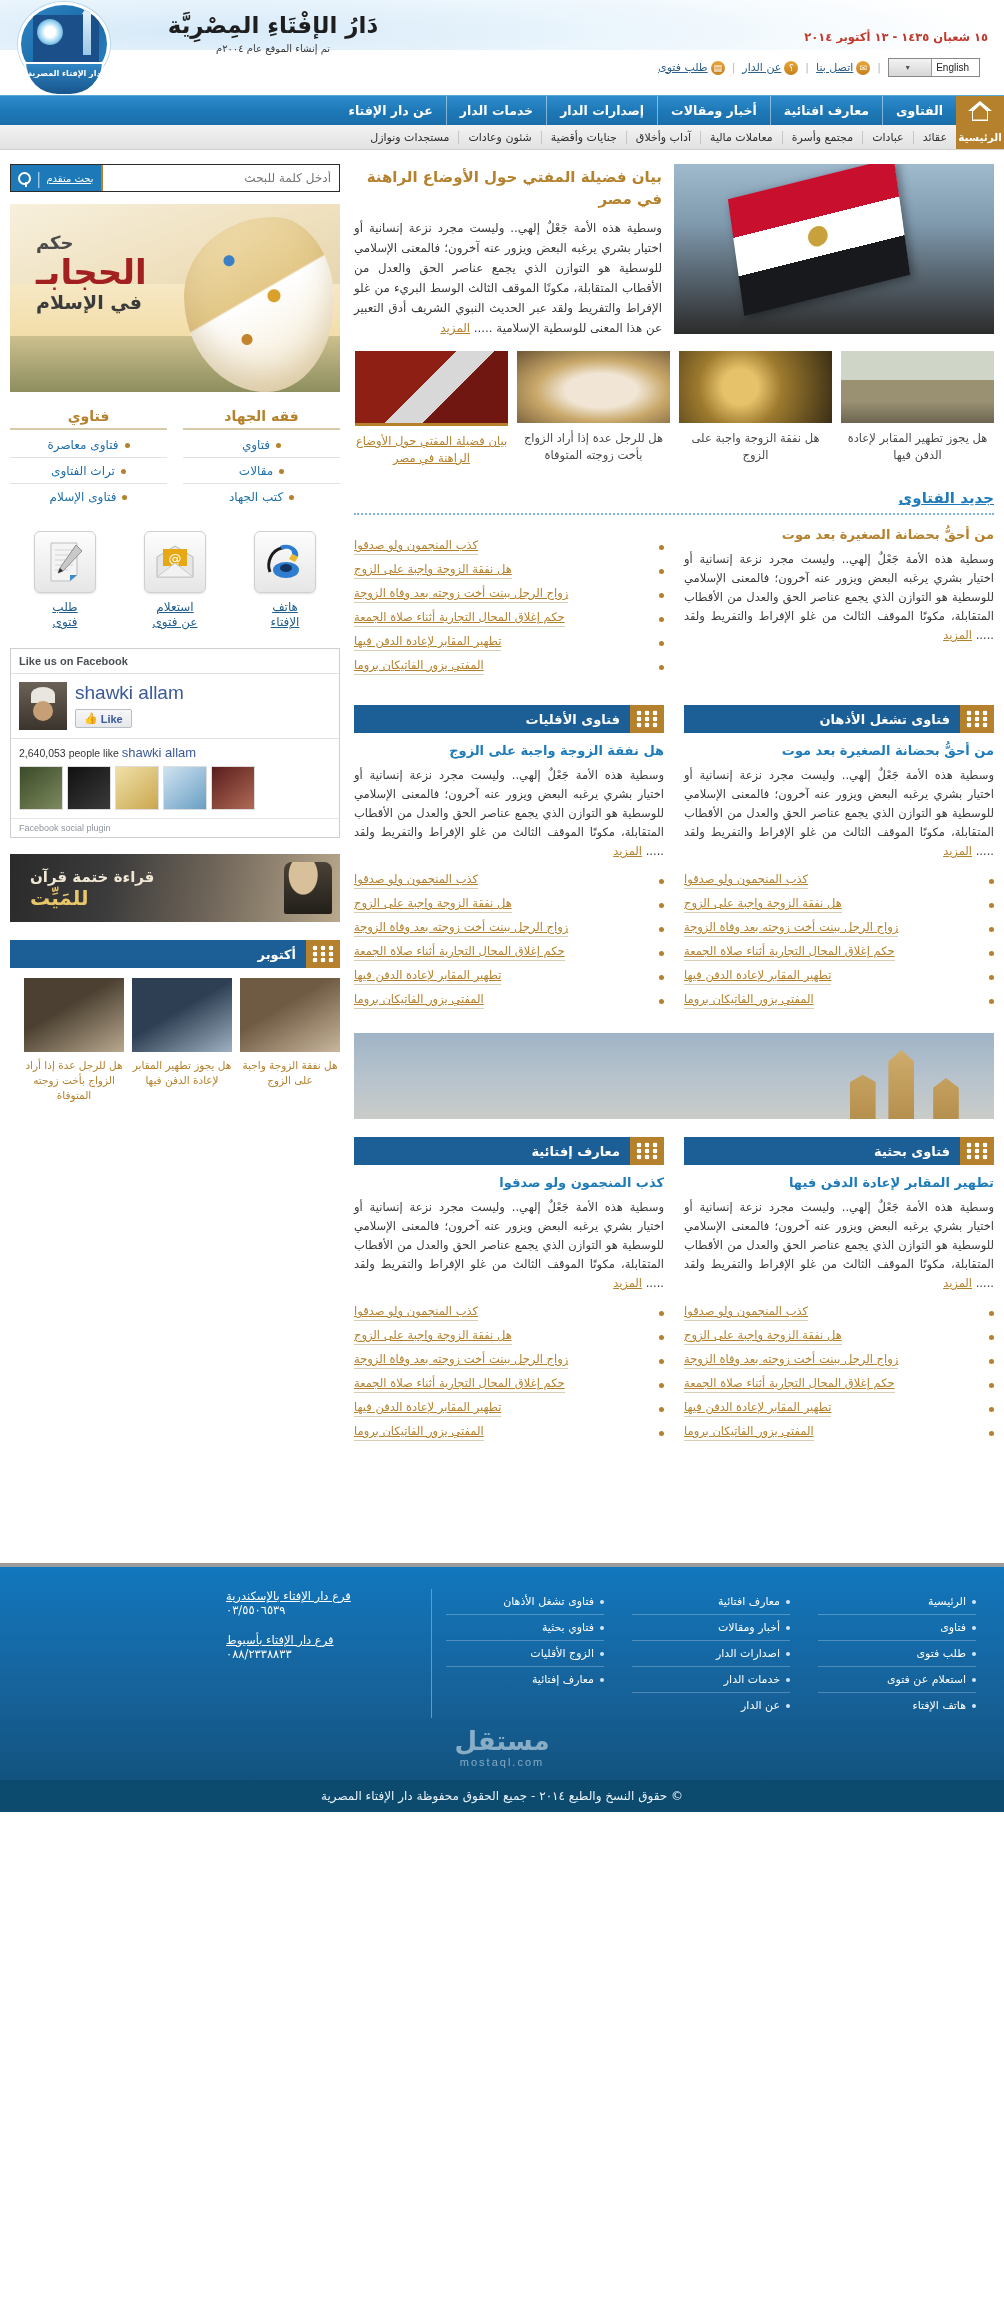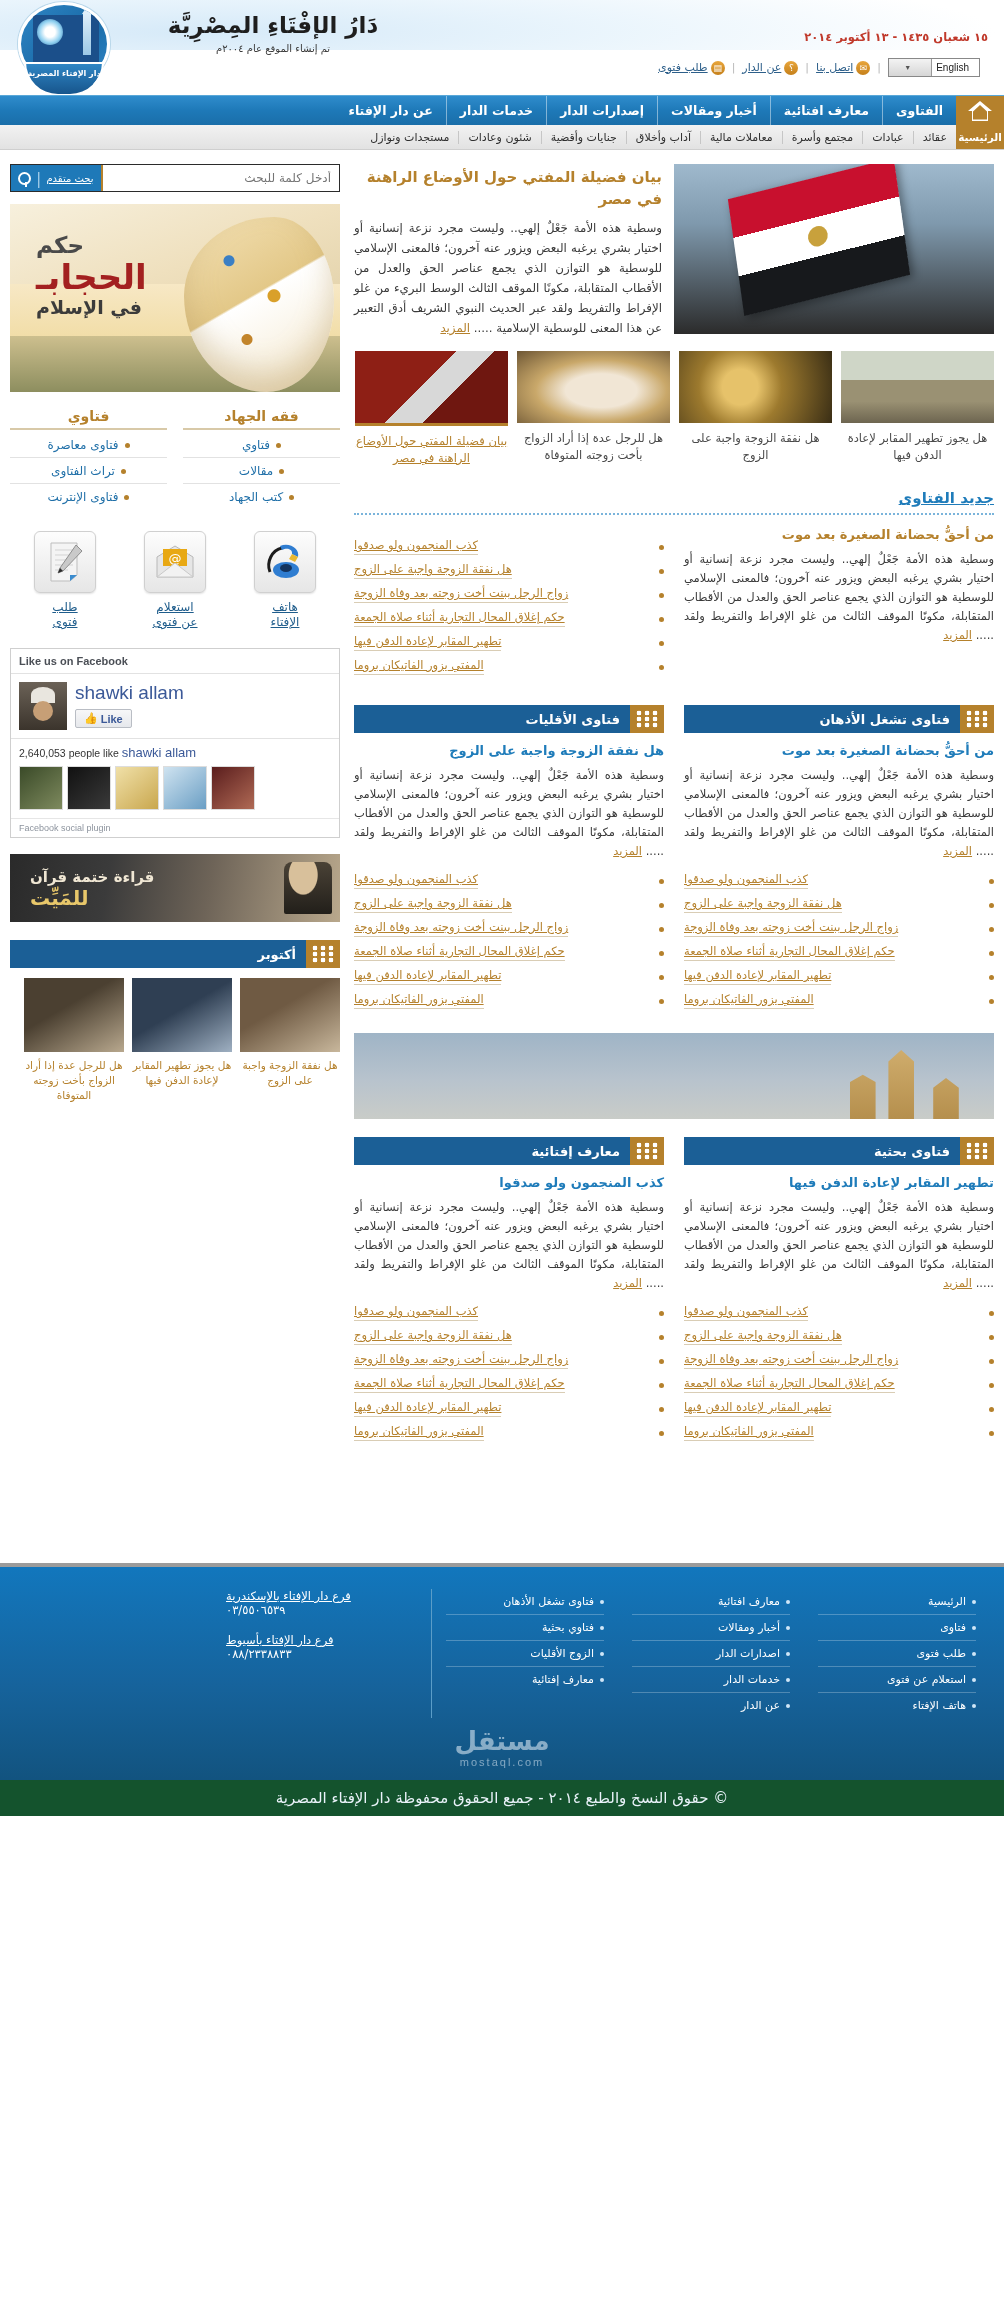--- a/index.html
+++ b/index.html
@@ -205,21 +205,21 @@
   }
   .promo-hijab .mtn {
     position:absolute; bottom:0; left:0; width:100%; height:56px;
     background:linear-gradient(#cdbf8e,#8d8e5f);
   }
   .promo-hijab .sky {
     position:absolute; bottom:48px; left:0; width:100%; height:60px;
     background:linear-gradient(#f7e8c5,#f1dca4);
   }
   .promo-txt { position:absolute; top:28px; left:26px; text-align:left; }
-  .promo-txt .l1 { font-size:23px; color:#4a4a4a; font-weight:bold;}
+  .promo-txt .l1 { font-size:18px; color:#4a4a4a; font-weight:bold;}
   .promo-txt .l2 { font-size:34px; color:#a32020; font-weight:bold; line-height:38px;}
   .promo-txt .l3 { font-size:19px; color:#3b3b3b; font-weight:bold;}
 
   
   .side-lists { display:flex; gap:16px; margin-top:16px; }
   .side-lists .blk { flex:1; }
   .blk-title {
     color:#b5812c; font-size:14px; font-weight:bold; text-align:center;
     padding-bottom:4px; border-bottom:2px solid #d8c9a8; margin-bottom:2px;
   }
@@ -446,21 +446,21 @@
   }
   .contact-item { margin-bottom:16px; text-align:left; }
   .contact-item .t { font-size:11.5px; text-decoration:underline; }
   .contact-item .n { font-size:11.5px; letter-spacing:1px;}
   .mostaql {
     text-align:center; padding:8px 0 12px 0; opacity:.55;
   }
   .mostaql .m1 { font-size:26px; font-weight:bold; color:#e9f3fb; letter-spacing:-1px;}
   .mostaql .m2 { font-size:11px; color:#dce9f4; font-family:"Liberation Sans",sans-serif; letter-spacing:2px;}
   .copyright {
-    background:#14532d; text-align:center; font-size:15px;
+    background:#0c4a6e; text-align:center; font-size:12px;
     padding:9px 0; color:#eaf3fa;
   }
 </style>
 </head>
 <body>
 
 <div class="header">
   <div class="hdr-cloud"></div>
 
   <div class="logo-wrap">
@@ -712,21 +712,21 @@
           <li><span class="dot"></span><span>فتاوي</span></li>
           <li><span class="dot"></span><span>مقالات</span></li>
           <li><span class="dot"></span><span>كتب الجهاد</span></li>
         </ul>
       </div>
       <div class="blk">
         <div class="blk-title">فتاوي</div>
         <ul>
           <li><span class="dot"></span><span>فتاوى معاصرة</span></li>
           <li><span class="dot"></span><span>تراث الفتاوى</span></li>
-          <li><span class="dot"></span><span>فتاوى الإنترنت</span></li>
+          <li><span class="dot"></span><span>فتاوى الإسلام</span></li>
         </ul>
       </div>
     </div>
 
     <div class="services">
       <div class="svc">
         <div class="tile">
           <svg width="42" height="40" viewBox="0 0 42 40">
             <ellipse cx="22" cy="28" rx="13" ry="8" fill="#2f7dd1"></ellipse>
             <ellipse cx="22" cy="26" rx="6" ry="4" fill="#13335e"></ellipse>

